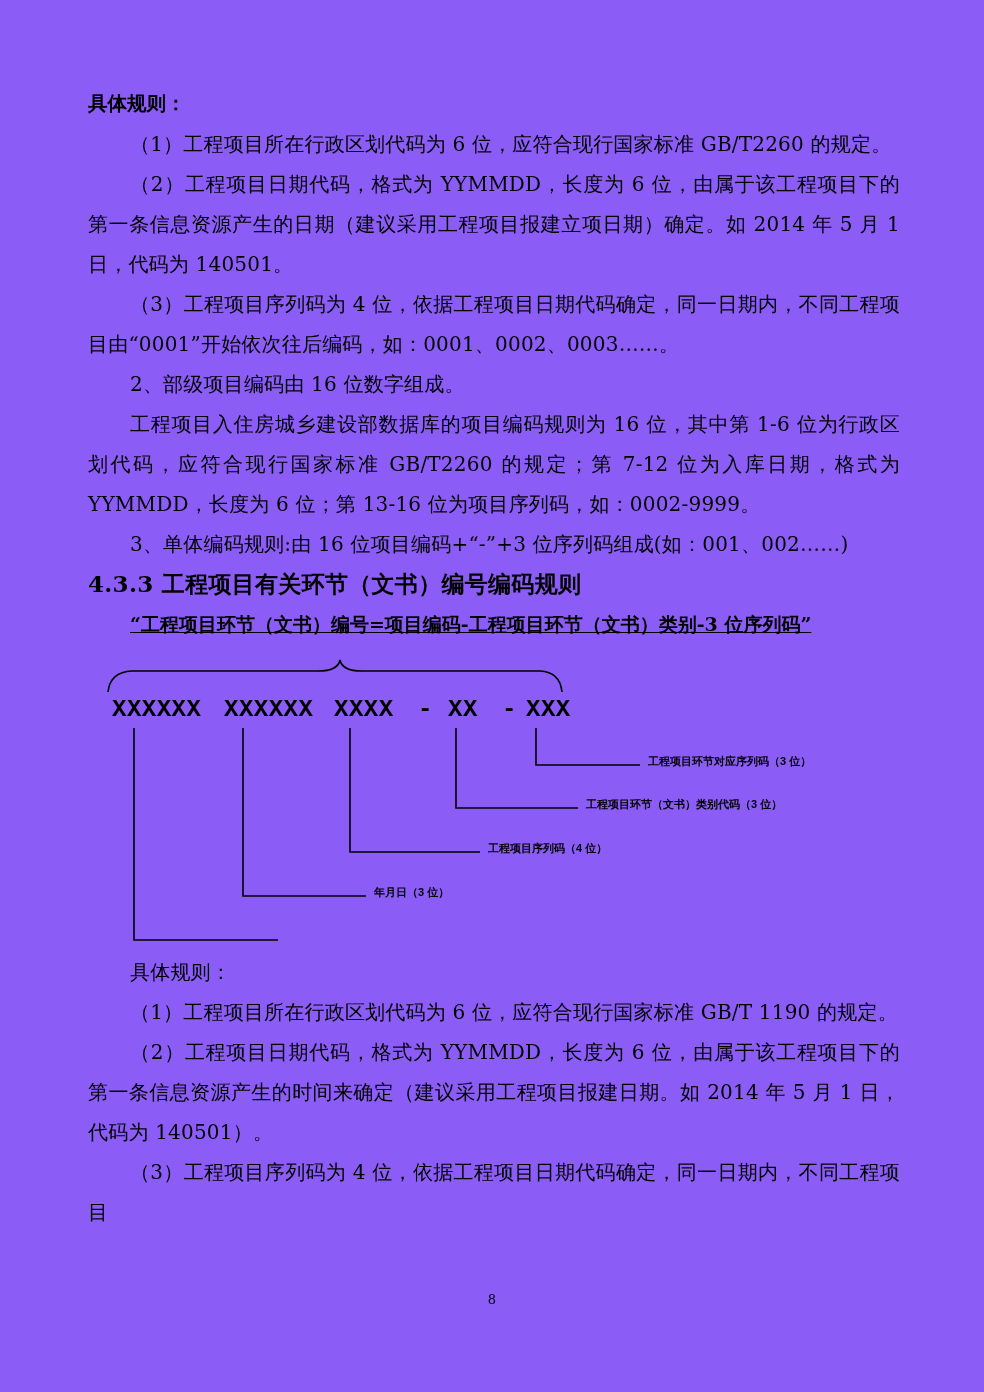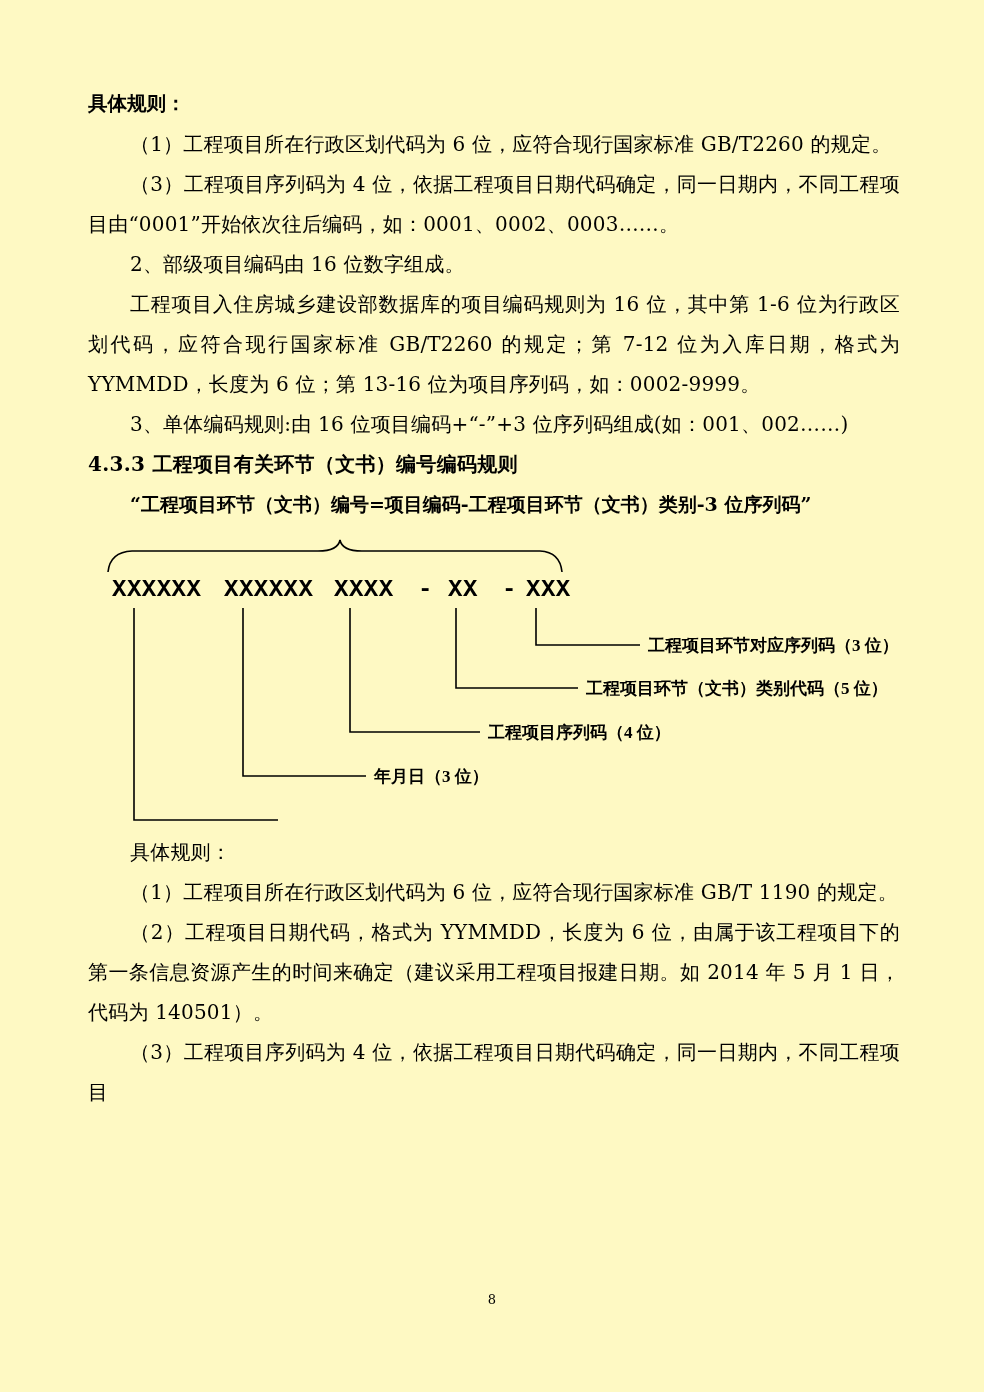--- a/index.html
+++ b/index.html
@@ -8,21 +8,21 @@
     background: #ffffff;
   }
   body {
     font-family: "DejaVu Serif", "Liberation Serif", serif;
     color: #000000;
   }
   .page {
     position: relative;
     width: 984px;
     height: 1392px;
-    background: #fef9c3;
+    background: #8b5cf6;
     overflow: hidden;
     box-sizing: border-box;
   }
   .content {
     position: absolute;
     left: 88px;
     top: 84px;
     width: 812px;
   }
 
@@ -37,31 +37,32 @@
   }
   .para.indent { text-indent: 42px; }
   .bold {
     font-weight: bold;
     font-size: 19.5px;
     line-height: 40px;
     margin: 0;
   }
   .heading {
     font-weight: bold;
-    font-size: 20px;
+    font-size: 23px;
     line-height: 40px;
     margin: 0;
     letter-spacing: 0.3px;
   }
   .formula {
     font-weight: bold;
     font-size: 19px;
     line-height: 40px;
     margin: 0;
     text-indent: 42px;
+    text-decoration: underline;
   }
 
   
   .diagram {
     position: relative;
     width: 812px;
     height: 300px;
     margin-top: 8px;
   }
   .diagram svg {
@@ -80,23 +81,23 @@
     font-size: 24px;
     letter-spacing: 0.5px;
     white-space: pre;
   }
   .codeseg {
     position: absolute;
     top: 0;
   }
   .dlabel {
     position: absolute;
-    font-family: Liberation Serif, serif;
+    font-family: Liberation Sans, sans-serif;
     font-weight: bold;
-    font-size: 17px;
+    font-size: 11px;
     white-space: nowrap;
   }
 
   .pagenum {
     position: absolute;
     left: 0;
     top: 1292px;
     width: 984px;
     text-align: center;
     font-size: 13px;
@@ -105,20 +106,21 @@
 </style>
 </head>
 <body>
 
 <div class="page">
   <div class="content">
 
     <p class="bold">具体规则：</p>
 
     <p class="para indent">（1）工程项目所在行政区划代码为 6 位，应符合现行国家标准 GB/T2260 的规定。</p>
+    <p class="para indent">（2）工程项目日期代码，格式为 YYMMDD，长度为 6 位，由属于该工程项目下的第一条信息资源产生的日期（建议采用工程项目报建立项日期）确定。如 2014 年 5 月 1 日，代码为 140501。</p>
     <p class="para indent">（3）工程项目序列码为 4 位，依据工程项目日期代码确定，同一日期内，不同工程项目由“0001”开始依次往后编码，如：0001、0002、0003……。</p>
 
     <p class="para indent">2、部级项目编码由 16 位数字组成。</p>
     <p class="para indent">工程项目入住房城乡建设部数据库的项目编码规则为 16 位，其中第 1-6 位为行政区划代码，应符合现行国家标准 GB/T2260 的规定；第 7-12 位为入库日期，格式为 YYMMDD，长度为 6 位；第 13-16 位为项目序列码，如：0002-9999。</p>
     <p class="para indent">3、单体编码规则:由 16 位项目编码+“-”+3 位序列码组成(如：001、002……)</p>
 
     <p class="heading">4.3.3 工程项目有关环节（文书）编号编码规则</p>
 
     <p class="formula">“工程项目环节（文书）编号=项目编码-工程项目环节（文书）类别-3 位序列码”</p>
 
@@ -142,21 +144,21 @@
         <span class="codeseg" style="left:18px">XXXXXX</span>
         <span class="codeseg" style="left:130px">XXXXXX</span>
         <span class="codeseg" style="left:240px">XXXX</span>
         <span class="codeseg" style="left:324px">-</span>
         <span class="codeseg" style="left:354px">XX</span>
         <span class="codeseg" style="left:408px">-</span>
         <span class="codeseg" style="left:432px">XXX</span>
       </div>
 
       <span class="dlabel" style="left:560px; top:102px">工程项目环节对应序列码（3 位）</span>
-      <span class="dlabel" style="left:498px; top:145px">工程项目环节（文书）类别代码（5 位）</span>
+      <span class="dlabel" style="left:498px; top:145px">工程项目环节（文书）类别代码（3 位）</span>
       <span class="dlabel" style="left:400px; top:189px">工程项目序列码（4 位）</span>
       <span class="dlabel" style="left:286px; top:233px">年月日（3 位）</span>
     </div>
 
     <p class="para indent">具体规则：</p>
     <p class="para indent">（1）工程项目所在行政区划代码为 6 位，应符合现行国家标准 GB/T 1190 的规定。</p>
     <p class="para indent">（2）工程项目日期代码，格式为 YYMMDD，长度为 6 位，由属于该工程项目下的第一条信息资源产生的时间来确定（建议采用工程项目报建日期。如 2014 年 5 月 1 日，代码为 140501）。</p>
     <p class="para indent">（3）工程项目序列码为 4 位，依据工程项目日期代码确定，同一日期内，不同工程项目</p>
 
   </div>

